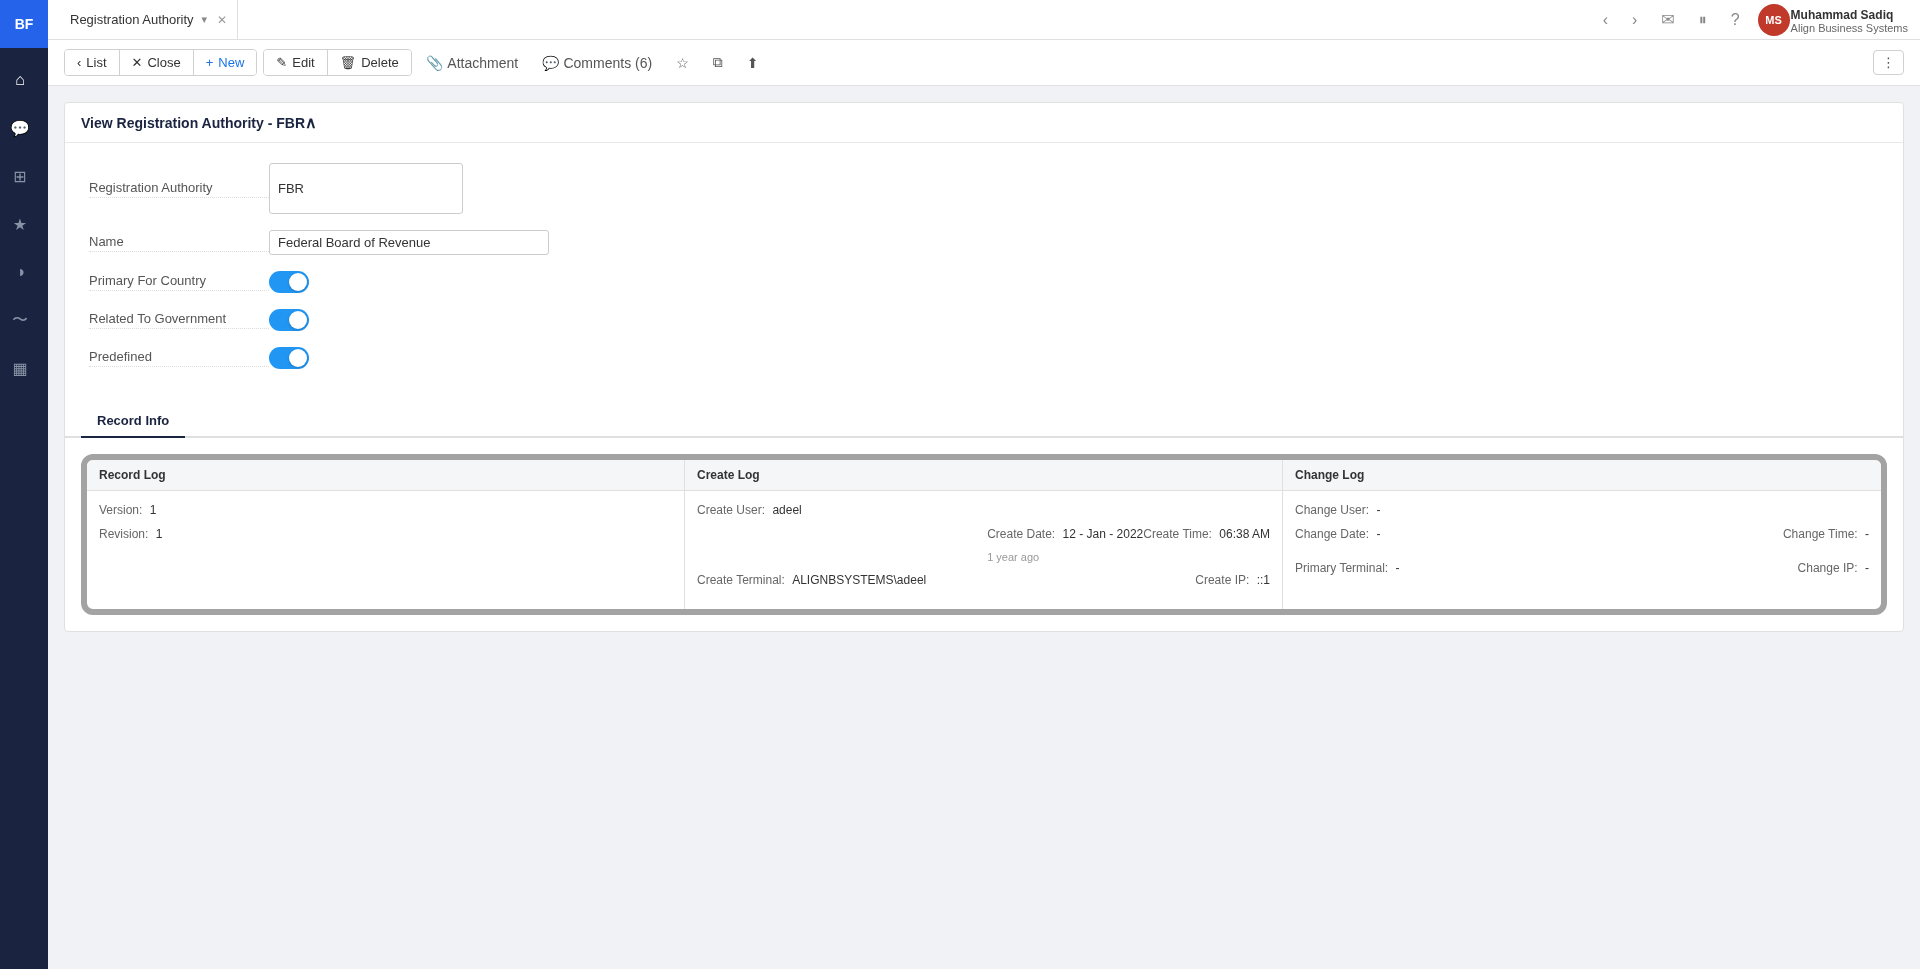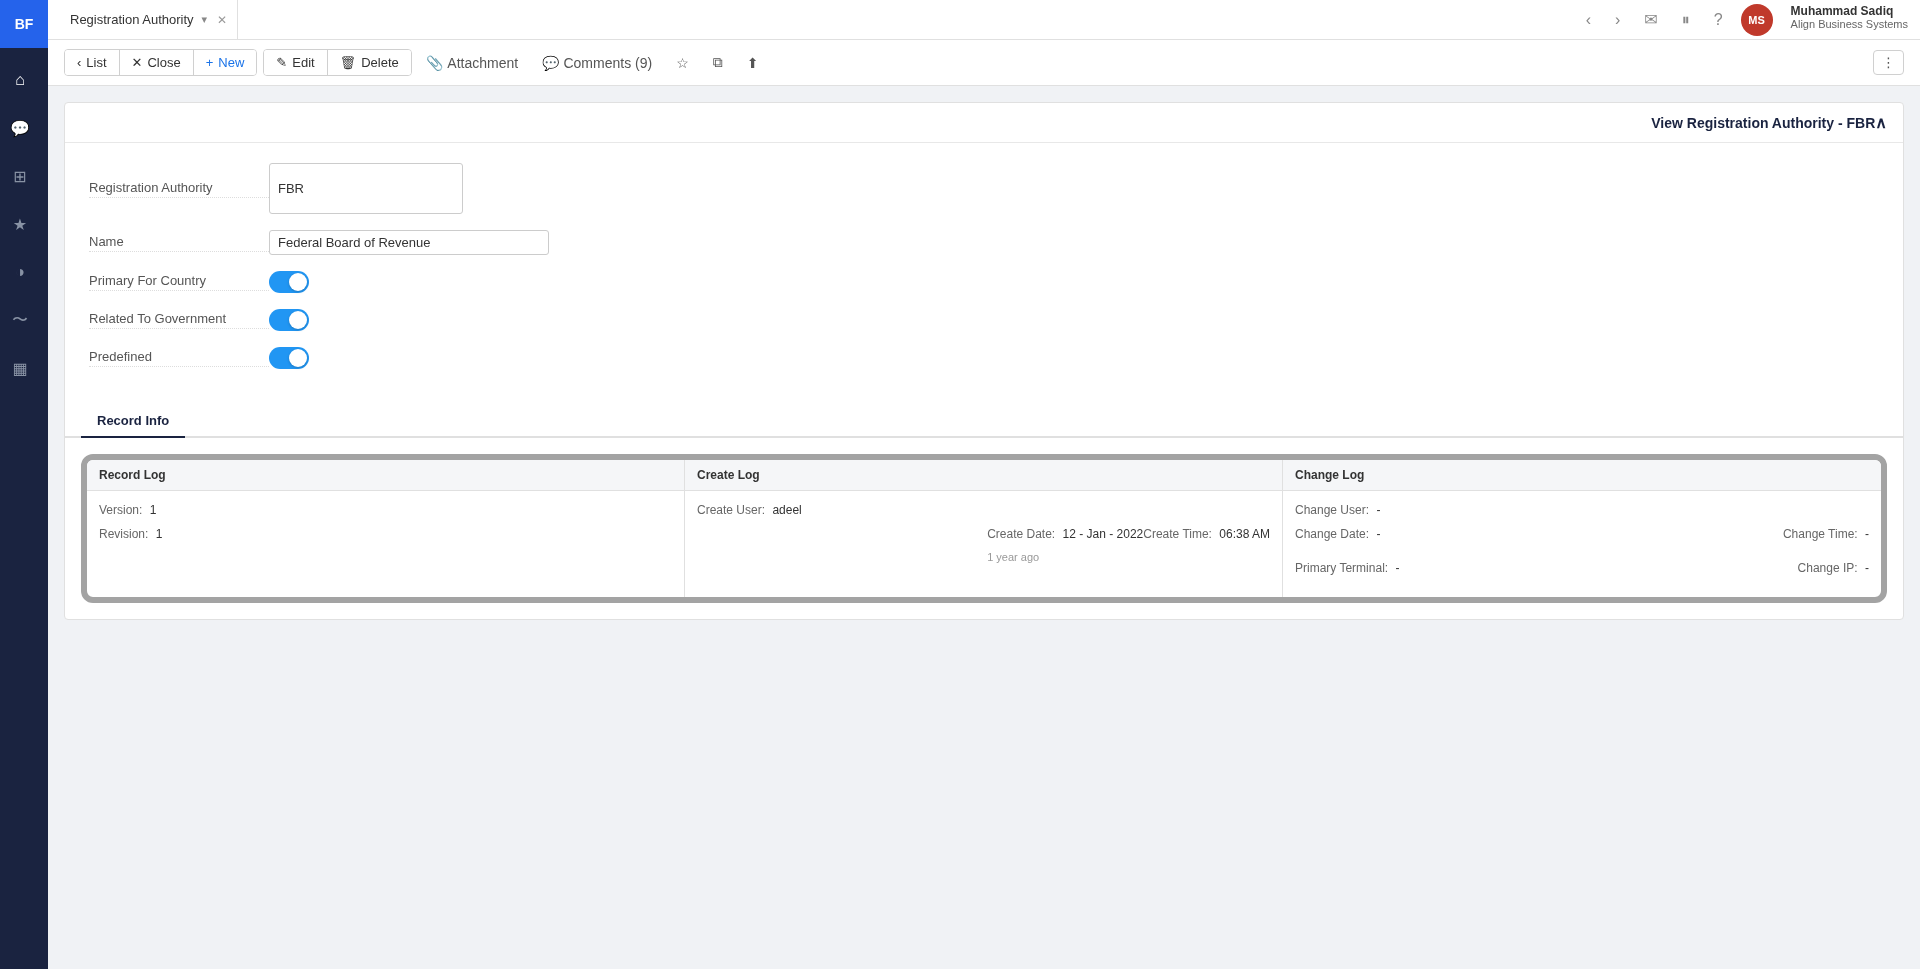--- a/index.html
+++ b/index.html
@@ -85,22 +85,22 @@
     .top-nav-btn {
       background: none;
       border: none;
       cursor: pointer;
       color: #888;
       font-size: 16px;
       padding: 4px 6px;
     }
     .user-area {
       display: flex;
-      align-items: flex-start;
-      gap: 18px;
+      align-items: flex-end;
+      gap: 1px;
     }
     .user-avatar {
       width: 32px;
       height: 32px;
       border-radius: 50%;
       background: #c0392b;
       overflow: hidden;
       display: flex;
       align-items: center;
       justify-content: center;
@@ -180,21 +180,21 @@
     
     .card {
       background: #fff;
       border: 1px solid #e0e0e0;
       border-radius: 4px;
       margin-bottom: 16px;
     }
     .card-header {
       display: flex;
       align-items: center;
-      justify-content: flex-end;
+      justify-content: flex-start;
       padding: 10px 16px;
       border-bottom: 1px solid #e8e8e8;
       font-weight: 600;
       font-size: 14px;
       color: #1a2340;
     }
     .card-body { padding: 20px 24px; }
 
     
     .form-row {
@@ -380,21 +380,21 @@
         <span>🗑</span>
         <span>Delete</span>
       </button>
     </div>
     <button class="btn-icon">
       <span>📎</span>
       <span>Attachment</span>
     </button>
     <button class="btn-icon">
       <span>💬</span>
-      <span>Comments (9)</span>
+      <span>Comments (6)</span>
     </button>
     <button class="btn-icon">
       <span>☆</span>
     </button>
     <button class="btn-icon">
       <span>⧉</span>
     </button>
     <button class="btn-icon">
       <span>⬆</span>
     </button>
@@ -473,20 +473,30 @@
                   </div>
                   <div class="log-field-sub">1 year ago</div>
                 </div>
                 <div>
                   <div class="log-field">
                     <span class="log-field-label">Create Time:</span>
                     <span class="log-field-value">06:38 AM</span>
                   </div>
                 </div>
               </div>
+              <div style="display:flex;justify-content:space-between;">
+                <div class="log-field">
+                  <span class="log-field-label">Create Terminal:</span>
+                  <span class="log-field-value">ALIGNBSYSTEMS\adeel</span>
+                </div>
+                <div class="log-field">
+                  <span class="log-field-label">Create IP:</span>
+                  <span class="log-field-value">::1</span>
+                </div>
+              </div>
             </div>
           </div>
 
           <div class="log-col">
             <div class="log-col-header">Change Log</div>
             <div class="log-col-body">
               <div class="log-field">
                 <span class="log-field-label">Change User:</span>
                 <span class="log-field-value">-</span>
               </div>

